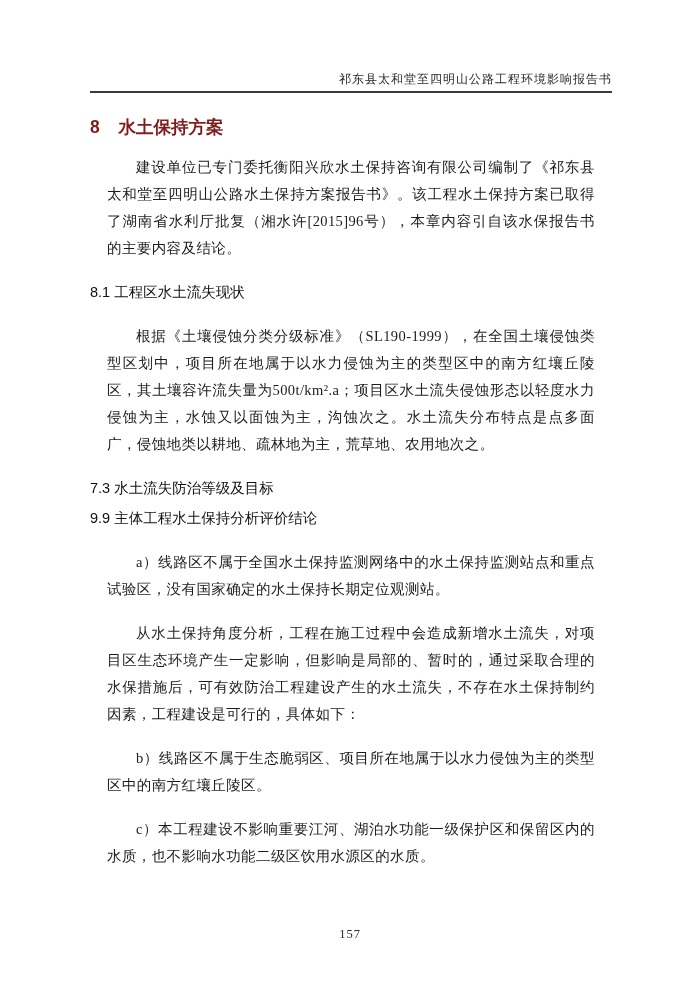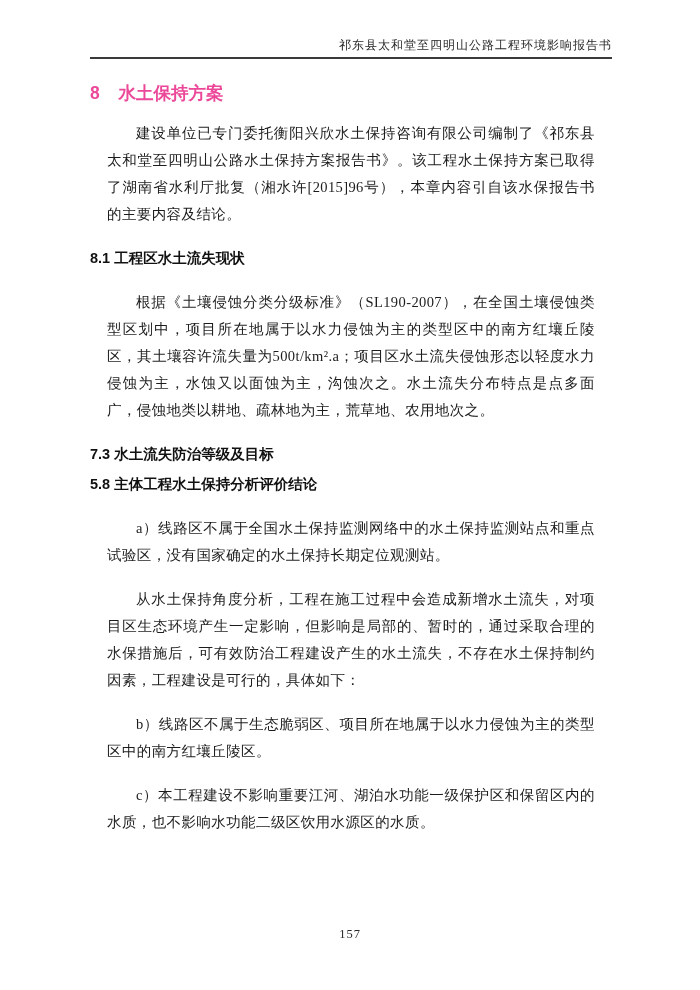--- a/index.html
+++ b/index.html
@@ -10,21 +10,21 @@
   .page {
     position: relative;
     width: 700px;
     height: 990px;
     background: #ffffff;
     color: #1c1c1c;
     font-family: "Liberation Serif", "DejaVu Serif", serif;
     overflow: hidden;
   }
   .header {
-    padding: 38px 88px 0 90px;
+    padding: 72px 88px 0 90px;
   }
   .header-inner {
     border-bottom: 2px solid #3a3a3a;
     padding-bottom: 4px;
   }
   .header-title {
     text-align: right;
     font-size: 12px;
     line-height: 15px;
     letter-spacing: 1px;
@@ -32,30 +32,30 @@
   }
   .content {
     padding: 0 88px 0 90px;
   }
   .chapter {
     margin: 24px 0 10px 0;
     font-family: "Liberation Sans", "DejaVu Sans", sans-serif;
     font-size: 17.5px;
     font-weight: bold;
     line-height: 1.15;
-    color: #ec4899;
+    color: #7f1d1d;
   }
   .chapter .ch-num {
     margin-right: 14px;
   }
   .section {
     margin: 3px 0;
     font-family: "Liberation Sans", "DejaVu Sans", sans-serif;
     font-size: 14.5px;
-    font-weight: bold;
+    font-weight: normal;
     line-height: 27px;
     color: #111;
   }
   .para {
     margin: 17px;
     font-size: 14.5px;
     line-height: 27px;
     text-align: justify;
     text-indent: 2em;
     letter-spacing: 0.4px;
@@ -89,26 +89,26 @@
 
     <h1 class="chapter">
       <span class="ch-num">8</span>
       <span class="ch-title">水土保持方案</span>
     </h1>
 
     <p class="para">建设单位已专门委托衡阳兴欣水土保持咨询有限公司编制了《祁东县太和堂至四明山公路水土保持方案报告书》。该工程水土保持方案已取得了湖南省水利厅批复（湘水许[2015]96号），本章内容引自该水保报告书的主要内容及结论。</p>
 
     <h2 class="section">8.1 工程区水土流失现状</h2>
 
-    <p class="para">根据《土壤侵蚀分类分级标准》（SL190-2007），在全国土壤侵蚀类型区划中，项目所在地属于以水力侵蚀为主的类型区中的南方红壤丘陵区，其土壤容许流失量为500t/km².a；项目区水土流失侵蚀形态以轻度水力侵蚀为主，水蚀又以面蚀为主，沟蚀次之。水土流失分布特点是点多面广，侵蚀地类以耕地、疏林地为主，荒草地、农用地次之。</p>
+    <p class="para">根据《土壤侵蚀分类分级标准》（SL190-1999），在全国土壤侵蚀类型区划中，项目所在地属于以水力侵蚀为主的类型区中的南方红壤丘陵区，其土壤容许流失量为500t/km².a；项目区水土流失侵蚀形态以轻度水力侵蚀为主，水蚀又以面蚀为主，沟蚀次之。水土流失分布特点是点多面广，侵蚀地类以耕地、疏林地为主，荒草地、农用地次之。</p>
 
     <h2 class="section">7.3 水土流失防治等级及目标</h2>
 
 
-    <h2 class="section">5.8 主体工程水土保持分析评价结论</h2>
+    <h2 class="section">9.9 主体工程水土保持分析评价结论</h2>
 
     <p class="para">a）线路区不属于全国水土保持监测网络中的水土保持监测站点和重点试验区，没有国家确定的水土保持长期定位观测站。</p>
 
     <p class="para">从水土保持角度分析，工程在施工过程中会造成新增水土流失，对项目区生态环境产生一定影响，但影响是局部的、暂时的，通过采取合理的水保措施后，可有效防治工程建设产生的水土流失，不存在水土保持制约因素，工程建设是可行的，具体如下：</p>
 
     <p class="para">b）线路区不属于生态脆弱区、项目所在地属于以水力侵蚀为主的类型区中的南方红壤丘陵区。</p>
 
     <p class="para">c）本工程建设不影响重要江河、湖泊水功能一级保护区和保留区内的水质，也不影响水功能二级区饮用水源区的水质。</p>
 
 

